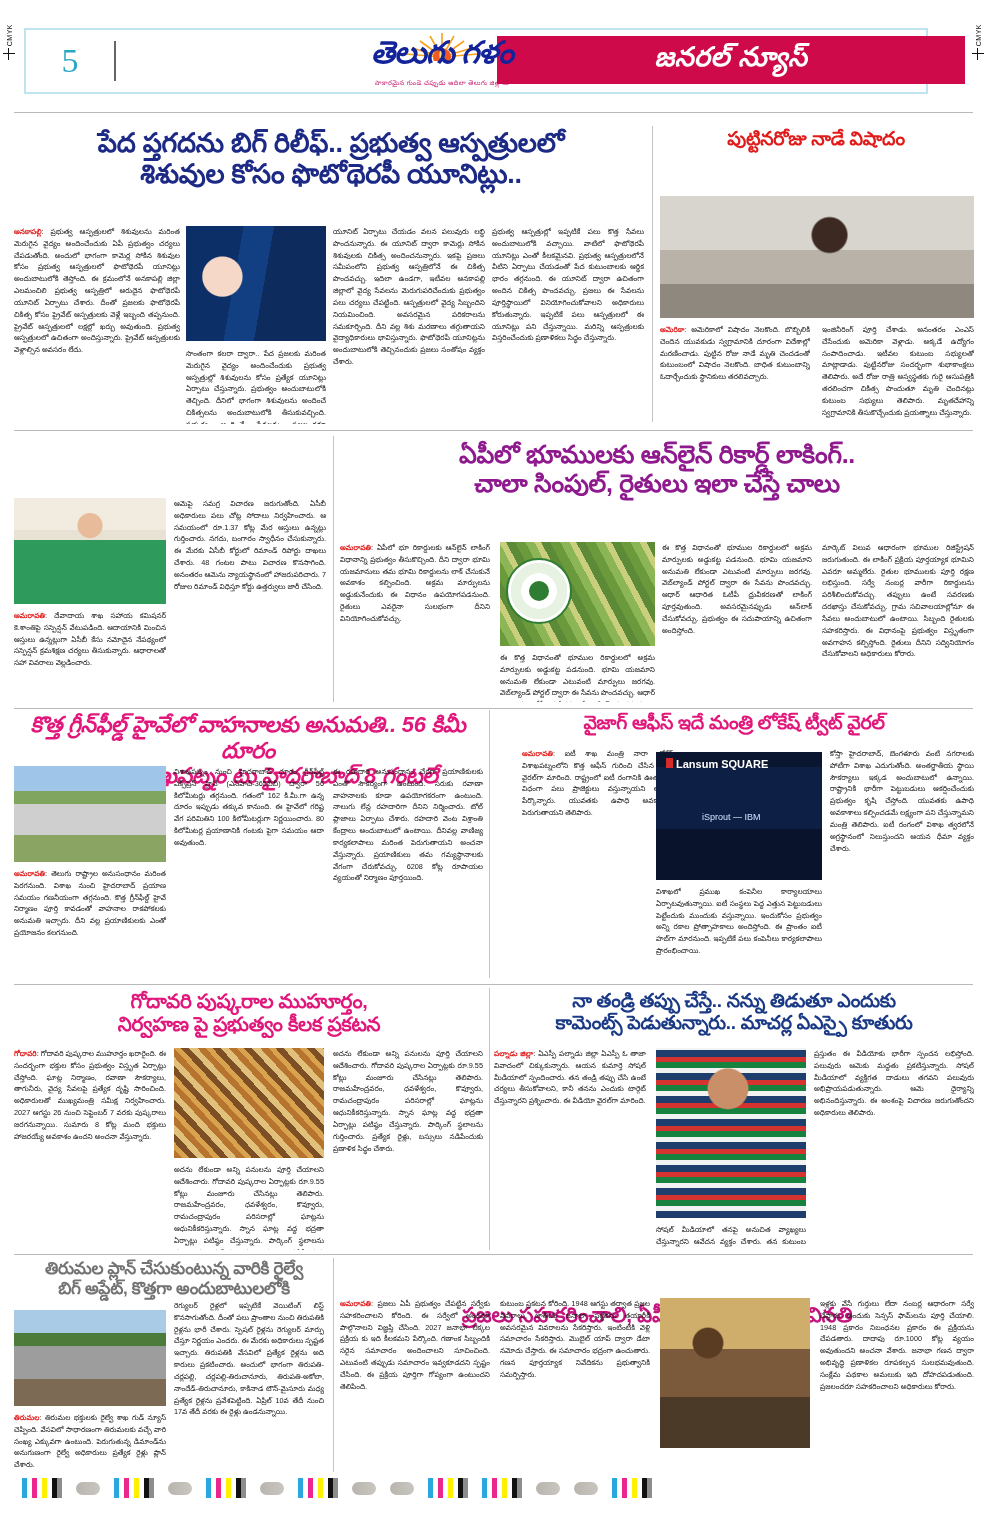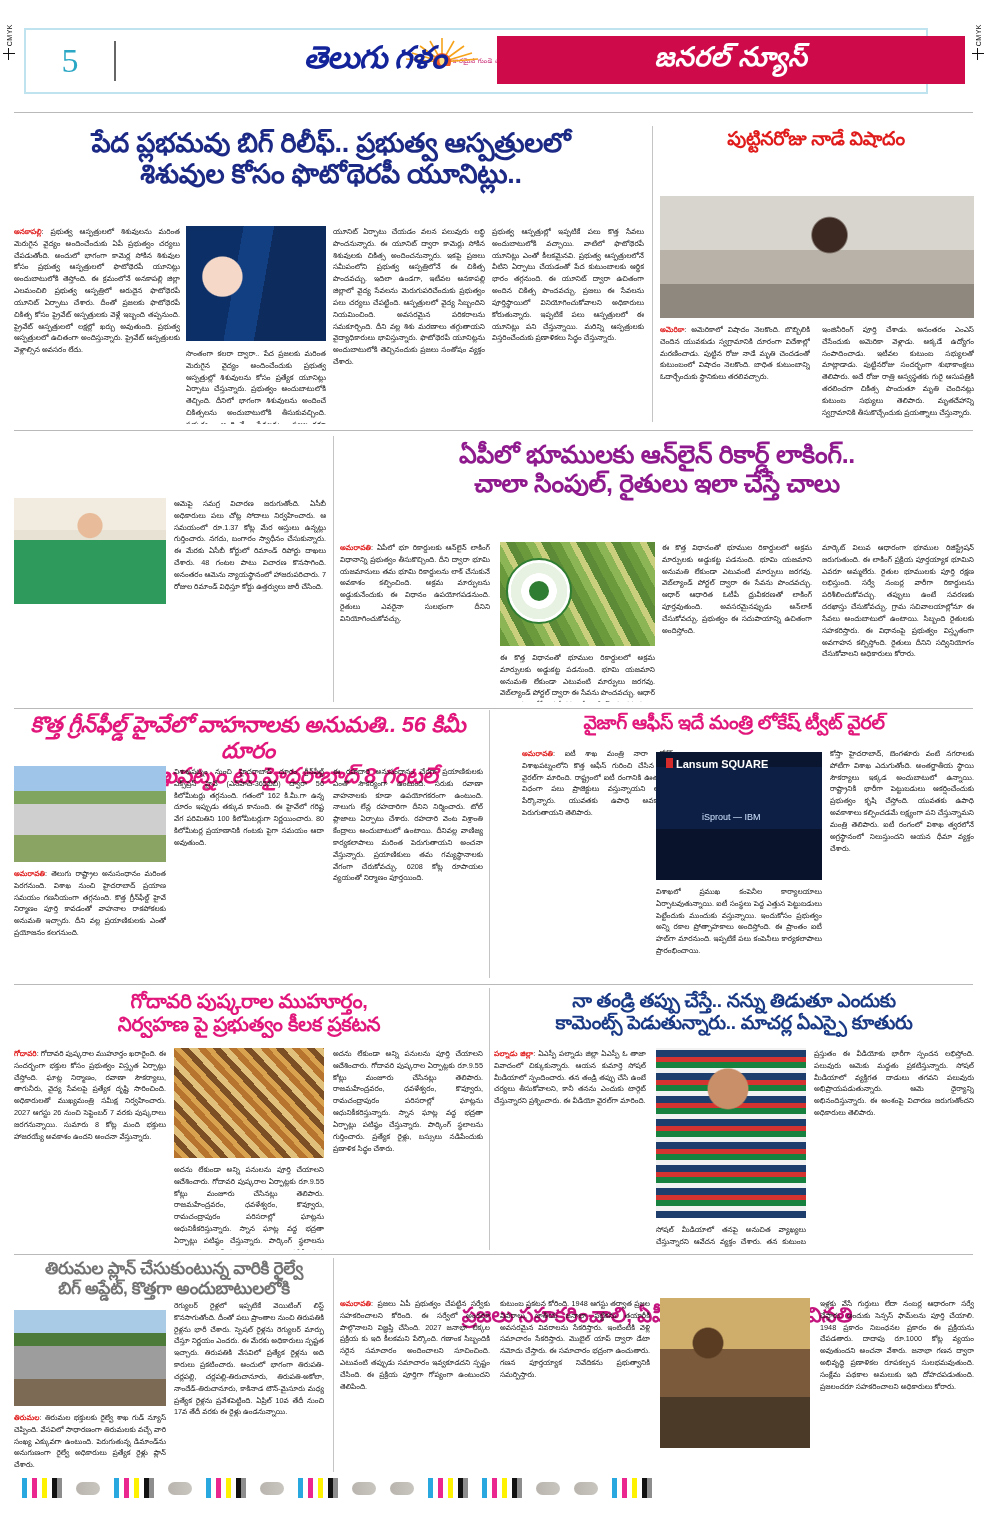--- a/index.html
+++ b/index.html
@@ -22,21 +22,21 @@
   .crossmark:after{top:5px;left:0;height:1px;width:12px;}
 
   
   .masthead{
     position:absolute;left:24px;top:28px;width:900px;height:62px;
     border:2px solid #bfe3ef;background:#fff;display:flex;align-items:center;
   }
   .page-num{width:88px;text-align:center;font-size:34px;color:#2aa7c4;font-family:"Liberation Serif",serif;}
   .vrule{width:2px;height:40px;background:#666;}
   .logo-wrap{flex:1;display:flex;justify-content:center;align-items:center;position:relative;height:100%;}
-  .logo{position:relative;display:flex;flex-direction:row;align-items:center;justify-content:center;}
+  .logo{position:relative;display:flex;flex-direction:column;align-items:center;justify-content:center;}
   .sun{position:absolute;top:-4px;left:50%;transform:translateX(-50%);}
   .logo-main{font-size:31px;font-weight:bold;color:#13249b;letter-spacing:-1px;font-style:italic;white-space:nowrap;z-index:2;}
   .logo-tag{font-size:6.5px;color:#c6186a;letter-spacing:.4px;margin-top:1px;white-space:nowrap;}
   .date-box{width:150px;text-align:center;color:#c0185c;font-size:12px;line-height:1.55;padding-right:6px;}
   .banner{
     position:absolute;right:22px;top:36px;width:468px;height:48px;background:#cf0a4a;
     display:flex;align-items:center;justify-content:center;
   }
   .banner span{color:#fff;font-size:27px;font-weight:bold;font-style:italic;letter-spacing:.5px;}
 
@@ -151,21 +151,21 @@
     </div>
   </div>
 
   <div class="banner">
     <span>జనరల్ న్యూస్</span>
   </div>
 
   <div class="hrule" style="top:112px;left:14px;right:14px;"></div>
 
   <div class="hl blue" style="position:absolute;left:14px;top:128px;width:634px;font-size:27px;">
-    <div>పేద ప్లభమవు బిగ్ రిలీఫ్.. ప్రభుత్వ ఆస్పత్రులలో</div>
+    <div>పేద ప్తగదను బిగ్ రిలీఫ్.. ప్రభుత్వ ఆస్పత్రులలో</div>
     <div>శిశువుల కోసం ఫొటోథెరపీ యూనిట్లు..</div>
   </div>
 
   <div class="photo ph-baby" style="left:186px;top:226px;width:140px;height:115px;"></div>
 
   <div class="col" style="left:14px;top:226px;width:166px;height:196px;">
     <span class="dateline">అనకాపల్లి</span>:
     <span>ప్రభుత్వ ఆస్పత్రులలో శిశువులను మరింత మెరుగైన వైద్యం అందించేందుకు ఏపీ ప్రభుత్వం చర్యలు చేపడుతోంది. అందులో భాగంగా కామెర్ల సోకిన శిశువుల కోసం ప్రభుత్వ ఆస్పత్రులలో ఫొటోథెరపీ యూనిట్లు అందుబాటులోకి తెస్తోంది. ఈ క్రమంలోనే అనకాపల్లి జిల్లా ఎలమంచిలి ప్రభుత్వ ఆస్పత్రిలో అరుదైన ఫొటోథెరపీ యూనిట్ ఏర్పాటు చేశారు. దీంతో ప్రజలకు ఫొటోథెరపీ చికిత్స కోసం ప్రైవేట్ ఆస్పత్రులకు వెళ్లే ఇబ్బంది తప్పనుంది. ప్రైవేట్ ఆస్పత్రులలో లక్షల్లో ఖర్చు అవుతుంది. ప్రభుత్వ ఆస్పత్రులలో ఉచితంగా అందిస్తున్నారు. ప్రైవేట్ ఆస్పత్రులకు వెళ్లాల్సిన అవసరం లేదు.</span>
   </div>
   <div class="col" style="left:186px;top:348px;width:140px;height:76px;">
@@ -188,20 +188,24 @@
     <span class="dateline">అమెరికా</span>:
     <span>అమెరికాలో విషాదం నెలకొంది. బొబ్బిలికి చెందిన యువకుడు స్వగ్రామానికి దూరంగా విదేశాల్లో మరణించాడు. పుట్టిన రోజు నాడే మృతి చెందడంతో కుటుంబంలో విషాదం నెలకొంది. బాధిత కుటుంబాన్ని ఓదార్చేందుకు స్థానికులు తరలివచ్చారు.</span>
   </div>
   <div class="col" style="left:822px;top:324px;width:152px;height:98px;">
     <span>ఇంజినీరింగ్ పూర్తి చేశాడు. అనంతరం ఎంఎస్ చేసేందుకు అమెరికా వెళ్లాడు. అక్కడే ఉద్యోగం సంపాదించాడు. ఇటీవల కుటుంబ సభ్యులతో మాట్లాడాడు. పుట్టినరోజు సందర్భంగా శుభాకాంక్షలు తెలిపారు. అదే రోజు రాత్రి అస్వస్థతకు గురై ఆసుపత్రికి తరలించగా చికిత్స పొందుతూ మృతి చెందినట్లు కుటుంబ సభ్యులు తెలిపారు. మృతదేహాన్ని స్వగ్రామానికి తీసుకొచ్చేందుకు ప్రయత్నాలు చేస్తున్నారు.</span>
   </div>
 
   <div class="hrule" style="top:430px;"></div>
 
   <div class="photo ph-woman" style="left:14px;top:498px;width:152px;height:106px;"></div>
+  <div class="col" style="left:14px;top:610px;width:152px;height:92px;">
+    <span class="dateline">అమరావతి</span>:
+    <span>దేవాదాయ శాఖ సహాయ కమిషనర్ కె.శాంతిపై సస్పెన్షన్ వేటుపడింది. ఆదాయానికి మించిన ఆస్తులు ఉన్నట్లుగా ఏసీబీ కేసు నమోదైన నేపథ్యంలో సస్పెన్షన్ క్రమశిక్షణ చర్యలు తీసుకున్నారు. ఆధారాలతో సహా వివరాలు వెల్లడించారు.</span>
+  </div>
   <div class="col" style="left:174px;top:498px;width:152px;height:204px;">
     <span>ఆమెపై సమగ్ర విచారణ జరుగుతోంది. ఏసీబీ అధికారులు పలు చోట్ల సోదాలు నిర్వహించారు. ఆ సమయంలో రూ.1.37 కోట్ల మేర ఆస్తులు ఉన్నట్లు గుర్తించారు. నగదు, బంగారం స్వాధీనం చేసుకున్నారు. ఈ మేరకు ఏసీబీ కోర్టులో రిమాండ్ రిపోర్టు దాఖలు చేశారు. 48 గంటల పాటు విచారణ కొనసాగింది. అనంతరం ఆమెను న్యాయస్థానంలో హాజరుపరిచారు. 7 రోజుల రిమాండ్ విధిస్తూ కోర్టు ఉత్తర్వులు జారీ చేసింది.</span>
   </div>
 
   <div class="vdiv" style="left:333px;top:436px;height:266px;"></div>
 
   <div class="hl purple" style="position:absolute;left:340px;top:440px;width:634px;font-size:25px;">
     <div>ఏపీలో భూములకు ఆన్‌లైన్ రికార్డ్ లాకింగ్..</div>
     <div>చాలా సింపుల్, రైతులు ఇలా చేస్తే చాలు</div>
   </div>

